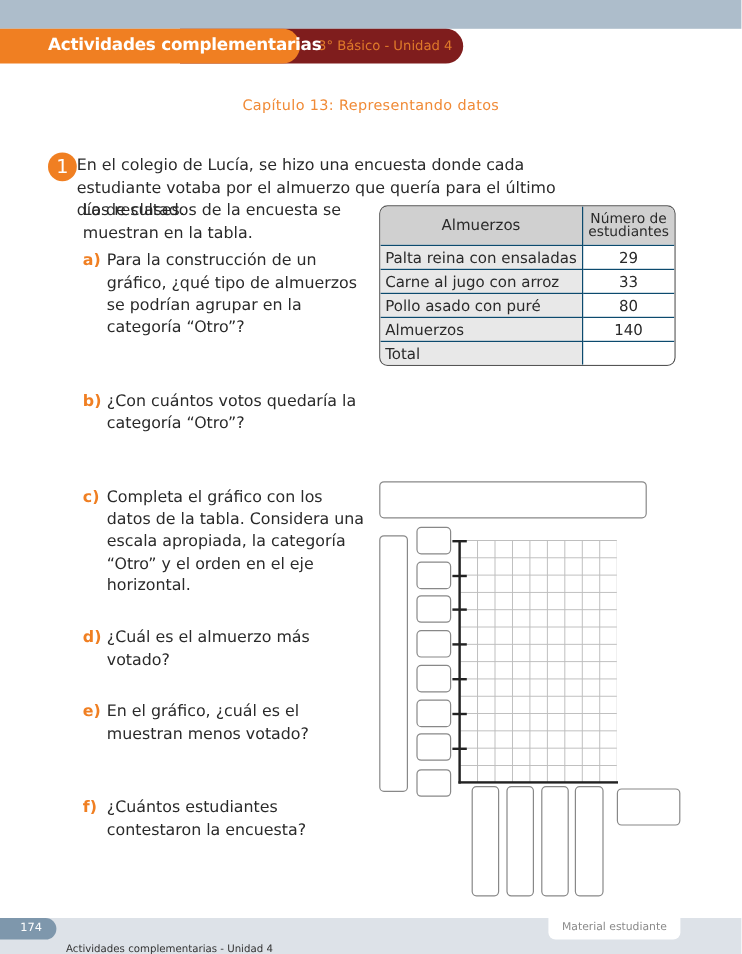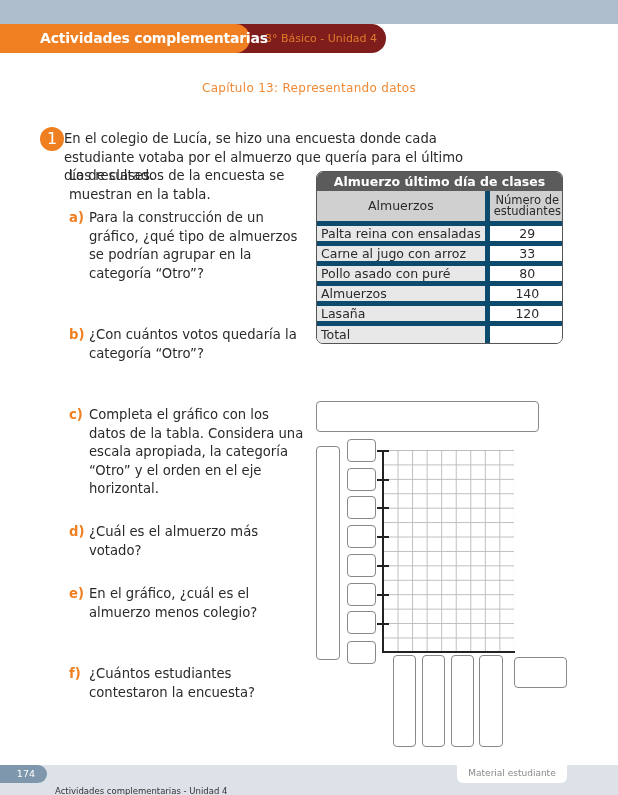--- a/index.html
+++ b/index.html
@@ -19,21 +19,21 @@
   .intro2 { position: absolute; left: 69px; top: 167px; width: 240px; font-size: 13.2px; line-height: 18.5px; }
 
   .question { position: absolute; left: 69px; font-size: 13.2px; line-height: 18.5px; width: 240px; }
   .question .letter { position: absolute; left: 0; top: 0; color: #f07f22; font-weight: bold; }
   .question .qtext { display: block; padding-left: 20px; }
 
   
   .data-table { position: absolute; left: 316px; top: 171px; width: 247px; border: 1px solid #555; border-radius: 7px; overflow: hidden; font-size: 12.5px; }
   .data-table .caption { background: #5b5b5b; color: #fff; font-weight: bold; text-align: center; height: 19px; line-height: 19px; font-size: 12.5px; }
   .data-table table { width: 100%; border-collapse: collapse; }
-  .data-table td, .data-table th { border: 5px solid #0c4a6e; height: 20px; padding: 0 4px; font-weight: normal; }
+  .data-table td, .data-table th { border: 1px solid #0c4a6e; height: 20px; padding: 0 4px; font-weight: normal; }
   .data-table th { background: #d0d0d0; font-size: 12.5px; }
   .data-table th.num-h { font-size: 11.5px; line-height: 11px; }
   .data-table td.label { background: #e8e8e8; white-space: nowrap; }
   .data-table td.value { background: #fff; text-align: center; }
   .data-table tr:first-child th { border-top: none; }
   .data-table tr td:first-child, .data-table tr th:first-child { border-left: none; }
   .data-table tr td:last-child, .data-table tr th:last-child { border-right: none; }
   .data-table tr:last-child td { border-bottom: none; }
 
   
@@ -80,29 +80,28 @@
 <div class="question" style="top:406px;">
   <span class="letter">c)</span>
   <span class="qtext">Completa el gráfico con los datos de la tabla. Considera una escala apropiada, la categoría “Otro” y el orden en el eje horizontal.</span>
 </div>
 <div class="question" style="top:523px;">
   <span class="letter">d)</span>
   <span class="qtext">¿Cuál es el almuerzo más votado?</span>
 </div>
 <div class="question" style="top:585px;">
   <span class="letter">e)</span>
-  <span class="qtext">En el gráfico, ¿cuál es el almuerzo menos colegio?</span>
+  <span class="qtext">En el gráfico, ¿cuál es el muestran menos votado?</span>
 </div>
 <div class="question" style="top:665px;">
   <span class="letter">f)</span>
   <span class="qtext">¿Cuántos estudiantes contestaron la encuesta?</span>
 </div>
 
 <div class="data-table">
-  <div class="caption">Almuerzo último día de clases</div>
   <table>
     <colgroup>
         <col style="width:155px">
         <col>
       </colgroup>
     <tbody>
         <tr style="height:32px;">
       <th>Almuerzos</th>
       <th class="num-h">Número de estudiantes</th>
     </tr>
@@ -114,24 +113,20 @@
       <td class="label">Carne al jugo con arroz</td>
       <td class="value">33</td>
     </tr>
     <tr>
       <td class="label">Pollo asado con puré</td>
       <td class="value">80</td>
     </tr>
     <tr>
       <td class="label">Almuerzos</td>
       <td class="value">140</td>
-    </tr>
-    <tr>
-      <td class="label">Lasaña</td>
-      <td class="value">120</td>
     </tr>
     <tr>
       <td class="label">Total</td>
       <td class="value"></td>
     </tr>
   </tbody>
     </table>
 </div>
 
 <div class="box" style="left:316px; top:401px; width:223px; height:31px;"></div>

